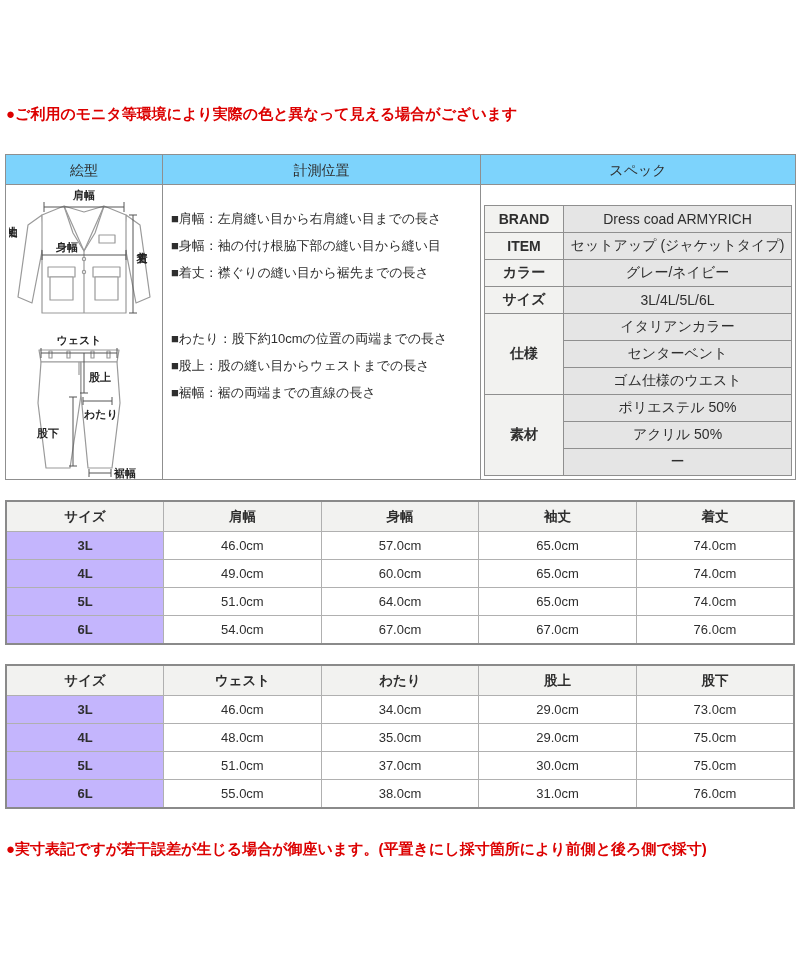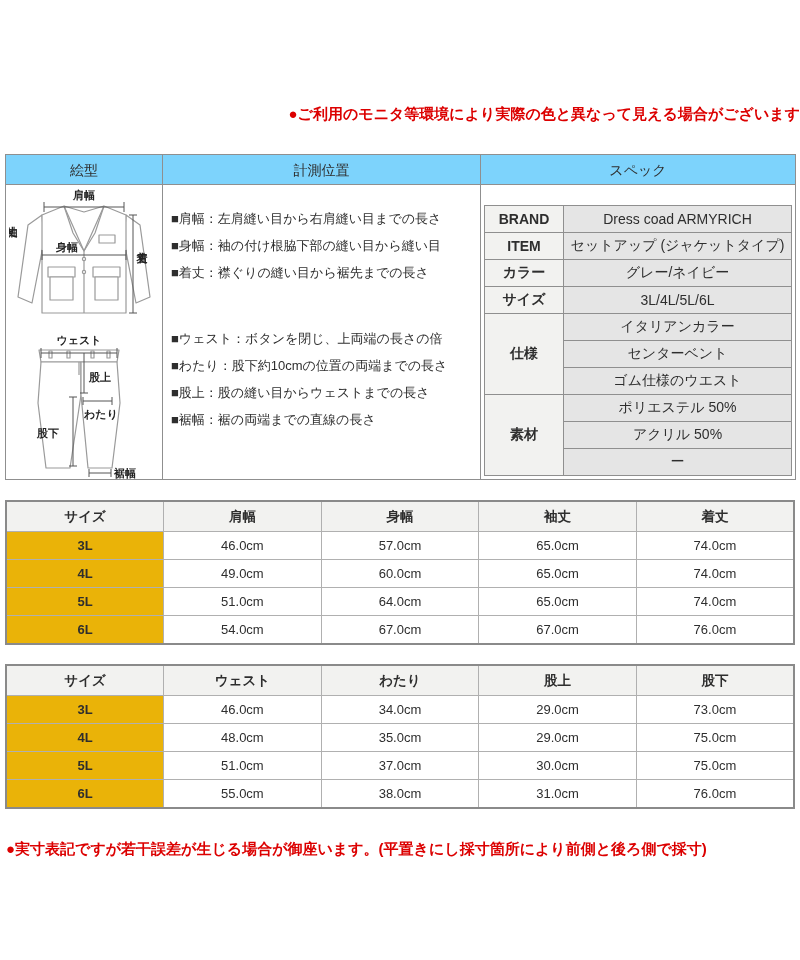--- a/index.html
+++ b/index.html
@@ -4,21 +4,21 @@
 <style>
   html,body{margin:0;padding:0;}
   body{
     width:800px;height:960px;overflow:hidden;background:#ffffff;
     font-family:"Liberation Sans","DejaVu Sans",sans-serif;color:#2e2e2e;
   }
   .page{position:relative;width:800px;height:960px;}
 
   
   .note{color:#dc0000;font-weight:bold;}
-  .note-top{font-size:15px;margin:104px 0 0 6px;line-height:20px;text-align:right;}
+  .note-top{font-size:15px;margin:104px 0 0 6px;line-height:20px;}
   .note-bottom{font-size:15px;margin:30px 0 0 6px;line-height:20px;}
 
   
   .info-table{
     width:790px;margin:30px 0 0 5px;
     display:grid;grid-template-columns:157px 318px 315px;grid-template-rows:30px 295px;
     border-top:1px solid #8f8f8f;border-left:1px solid #8f8f8f;
   }
   .ith{
     background:#7dd3fc;font-weight:normal;font-size:14px;text-align:center;line-height:30px;
@@ -47,21 +47,21 @@
 
   
   .size-table{
     width:790px;margin:20px 0 0 5px;border-collapse:collapse;table-layout:fixed;
     font-size:13px;border:2px solid #8a8a8a;
   }
   .size-table th,.size-table td{
     border:1px solid #b0b0b0;height:27px;text-align:center;padding:0;
   }
   .size-table thead th{background:#f2f2f0;font-weight:bold;height:29px;font-size:13.5px;}
-  .size-table tbody th{background:#eab308;font-weight:bold;width:155px;margin-top:34px;}
+  .size-table tbody th{background:#c4b5fd;font-weight:bold;width:155px;margin-top:34px;}
   .size-table tbody td{background:#ffffff;}
   .size-table + .size-table{margin-top:19px;}
 
   
   svg text{font-family:"Liberation Sans","DejaVu Sans",sans-serif;font-size:11px;font-weight:bold;fill:#222222;}
   .vtxt{writing-mode:vertical-rl;text-orientation:upright;}
 </style>
 </head>
 <body>
 
@@ -128,21 +128,20 @@
       </svg>
     </div>
 
     <div class="itd itd-measure">
       <div class="mlist">
         <div class="mitem">■肩幅：左肩縫い目から右肩縫い目までの長さ</div>
         <div class="mitem">■身幅：袖の付け根脇下部の縫い目から縫い目</div>
         <div class="mitem">■着丈：襟ぐりの縫い目から裾先までの長さ</div>
       </div>
       <div class="mlist mlist2">
-        <div class="mitem">■ウェスト：ボタンを閉じ、上両端の長さの倍</div>
         <div class="mitem">■わたり：股下約10cmの位置の両端までの長さ</div>
         <div class="mitem">■股上：股の縫い目からウェストまでの長さ</div>
         <div class="mitem">■裾幅：裾の両端までの直線の長さ</div>
       </div>
     </div>
 
     <div class="itd itd-spec">
       <table class="spec-table">
         <tbody>
           <tr>

